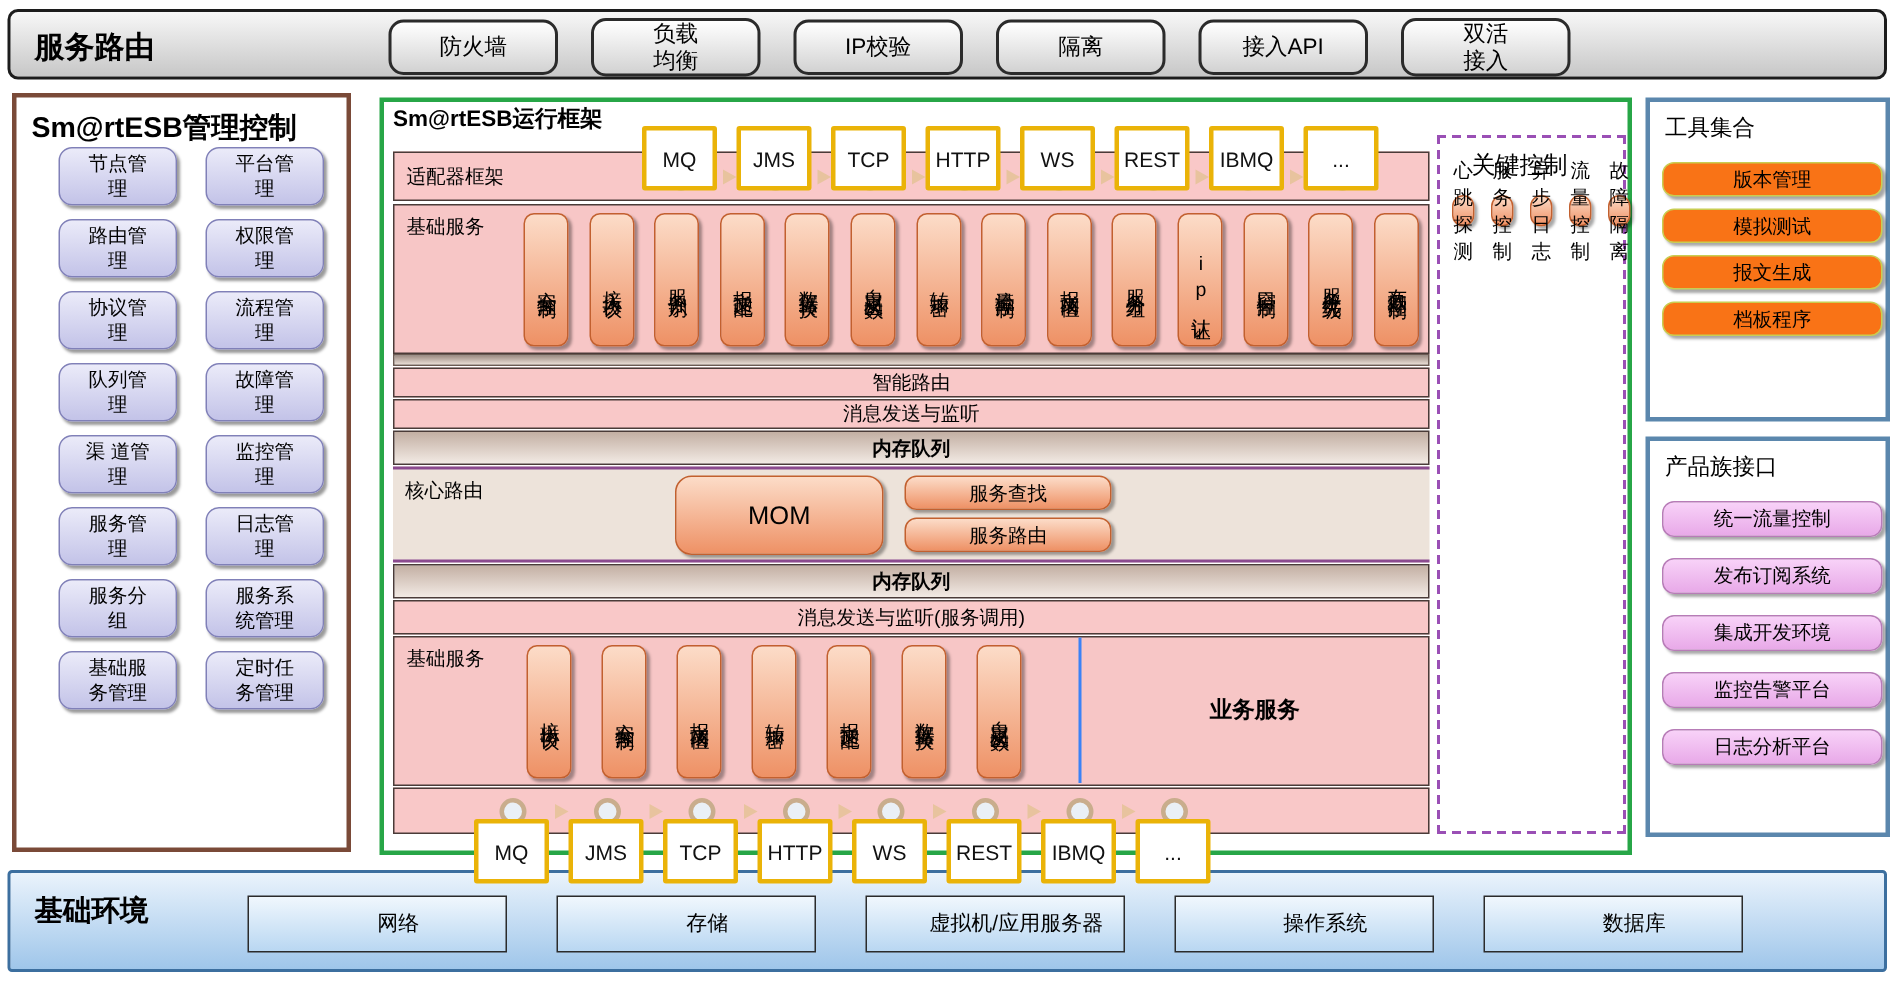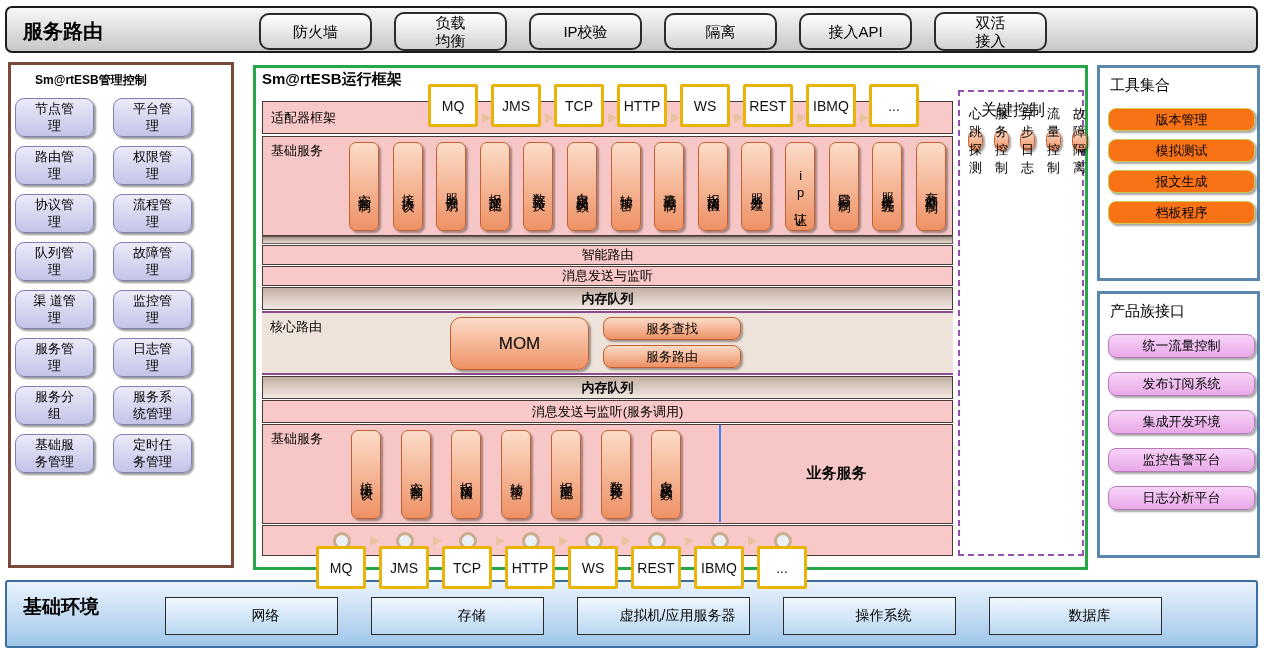--- a/index.html
+++ b/index.html
@@ -10,22 +10,22 @@
   .topbar { position:absolute; left:5px; top:6px; width:1253px; height:47px;
     background:linear-gradient(180deg,#f7f7f7,#c7c7c7); border:2px solid #1c1c1c; border-radius:7px; }
   .topbar-title { position:absolute; left:16px; top:10px; font-size:20px; font-weight:bold; color:#000; }
   .topbar-btns { position:absolute; left:252px; top:4px; height:39px; display:flex; gap:22px; align-items:center; }
   .topbar-btns .gbtn { width:113px; min-height:37px; display:flex; align-items:center; justify-content:center;
     background:linear-gradient(180deg,#ffffff,#d2d2d2); border:2px solid #2b2b2b; border-radius:10px;
     font-size:15px; color:#000; text-align:center; white-space:pre-line; line-height:1.15; }
 
   
   .left-panel { position:absolute; left:8px; top:62px; width:226px; height:506px; background:#fff; border:3px solid #7a4a38; }
-  .left-title { position:absolute; left:24px; top:7px; font-size:12px; font-weight:bold; color:#000; }
-  .mgmt-grid { position:absolute; left:4px; top:33px; display:grid; grid-template-columns:79px 79px; column-gap:19px; row-gap:9px; }
+  .left-title { position:absolute; left:10px; top:7px; font-size:19px; font-weight:bold; color:#000; }
+  .mgmt-grid { position:absolute; left:28px; top:33px; display:grid; grid-template-columns:79px 79px; column-gap:19px; row-gap:9px; }
   .mgmt-btn { min-height:39px; display:flex; align-items:center; justify-content:center; text-align:center;
     background:linear-gradient(180deg,#ebebf9,#c3c3e8); border:1.5px solid #8080b8; border-radius:9px;
     font-size:13px; line-height:1.3; color:#000; white-space:pre-line; box-shadow:2px 2px 2px rgba(0,0,0,.4); }
 
   
   .runtime { position:absolute; left:253px; top:65px; width:835px; height:505px; background:#fff; border:3px solid #27a647; }
   .runtime-title { position:absolute; left:6px; top:2px; font-size:15px; font-weight:bold; color:#000; }
 
   .proto-row { position:absolute; display:flex; gap:13px; z-index:6; }
   .proto-box { width:50px; height:43px; background:#fff; border:3px solid #eab308; border-radius:2px;

